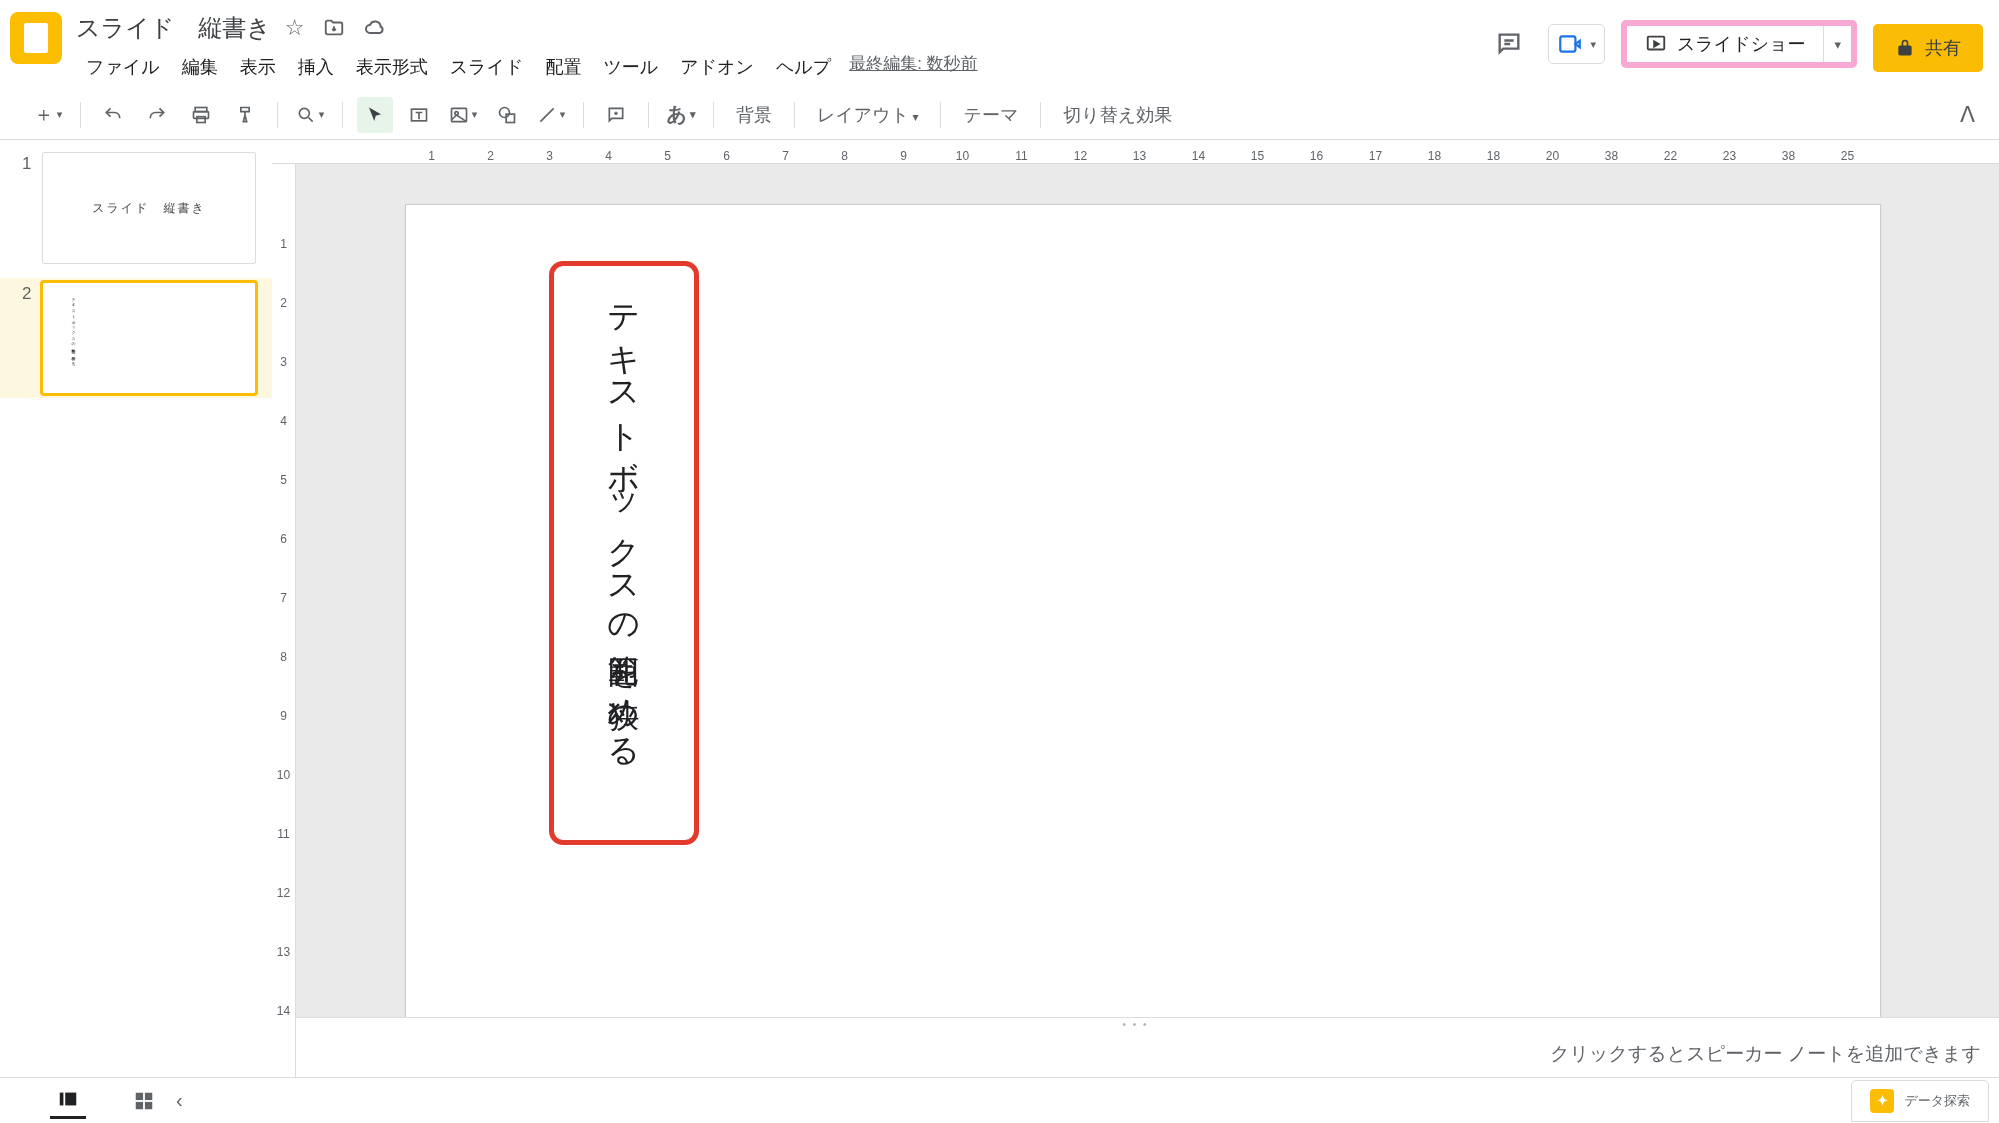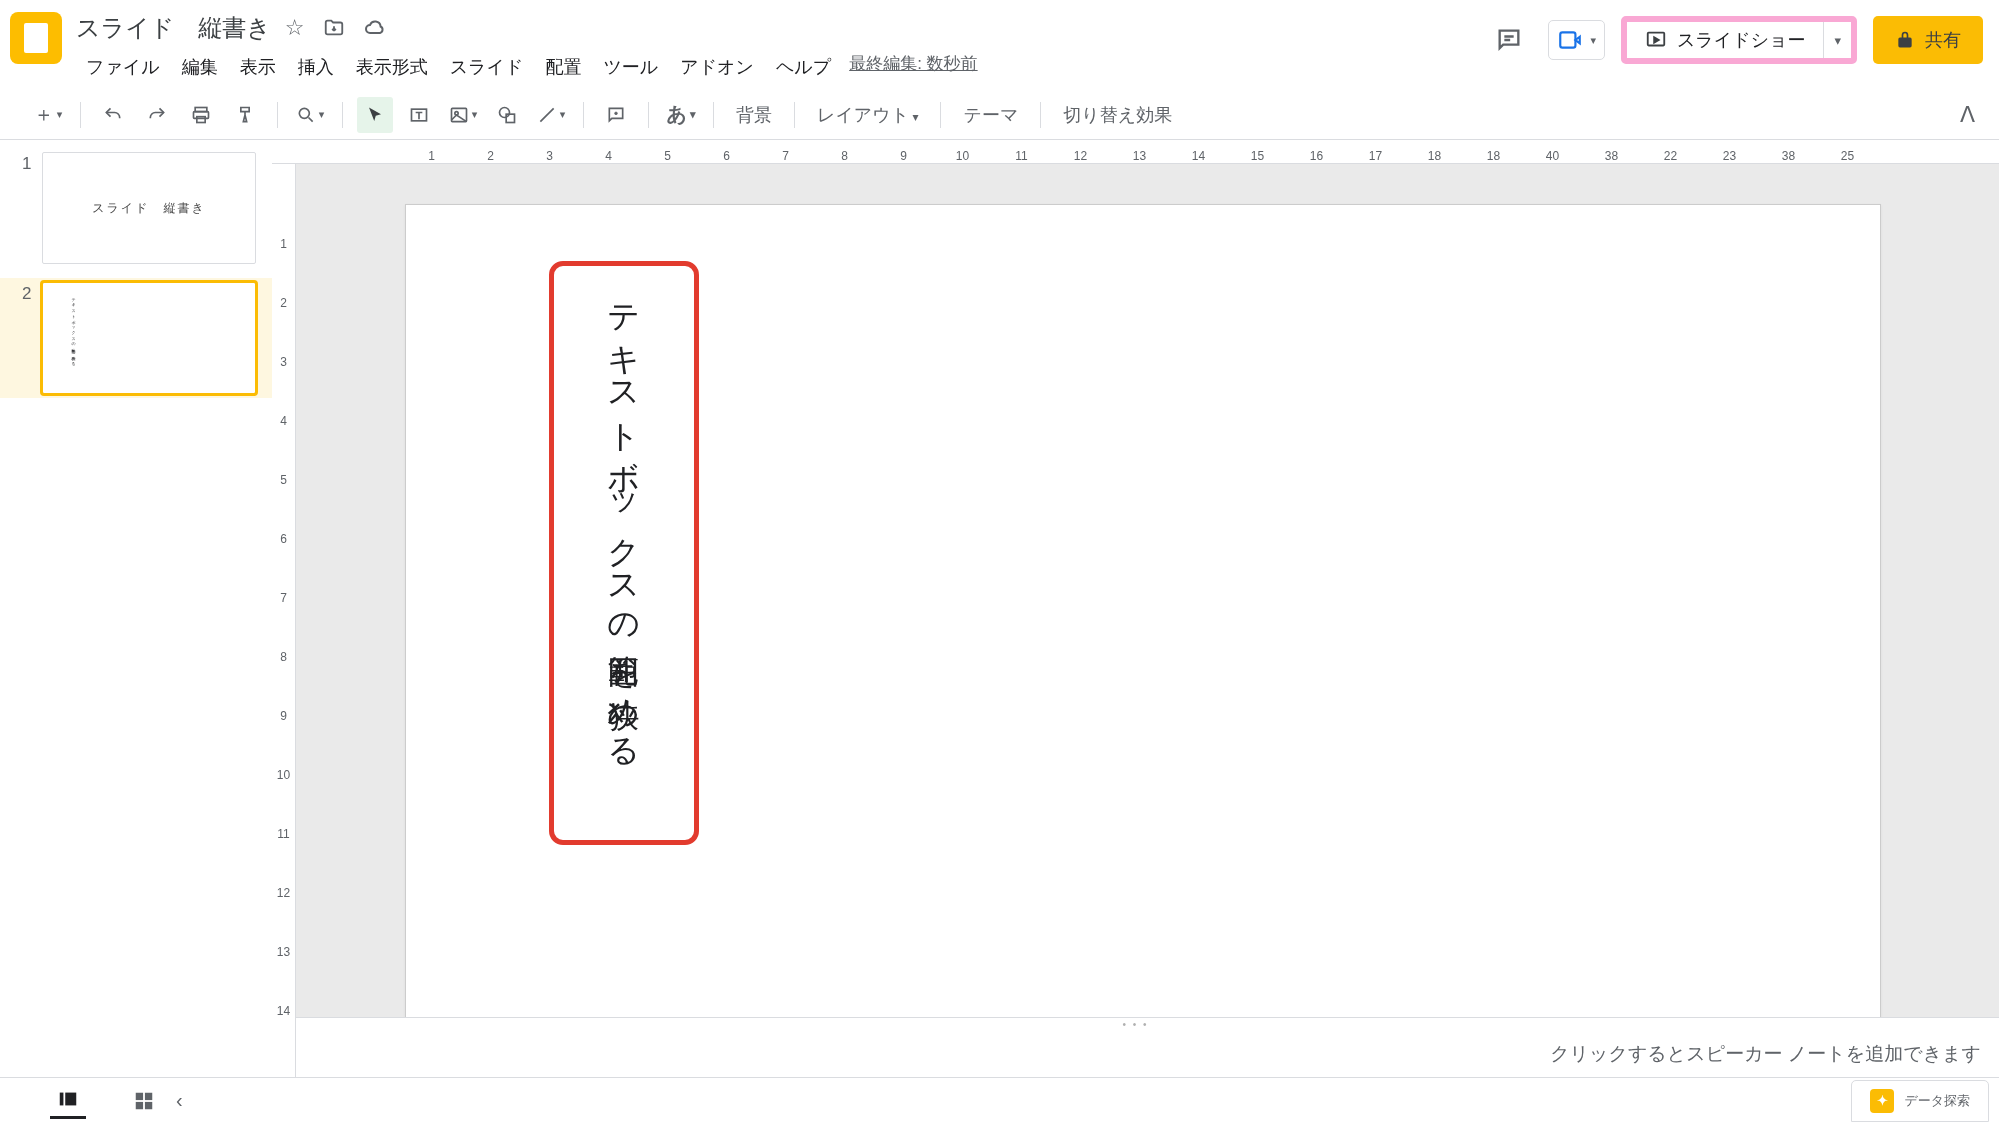--- a/index.html
+++ b/index.html
@@ -18,21 +18,21 @@
 .menu-item { padding: 5px 10px; color: #202124; font-size: 18px; cursor: pointer; border-radius: 3px; }
 .last-edit { margin-left: 6px; text-decoration: underline; color:#5f6368; font-size: 17px; cursor:pointer; position:relative; top:2px; }
 
 .header-right { margin-left: auto; display: flex; align-items: center; gap: 16px; padding-top:8px; }
 .hr-icon { width:46px; height:46px; display:flex; align-items:center; justify-content:center; color:#5f6368; font-size:26px; cursor:pointer; border-radius:50%; }
 .present-add { border:1px solid #dadce0; border-radius:5px; padding:6px 8px; display:flex; align-items:center; gap:4px; cursor:pointer; }
 .present-add svg { width:26px; height:26px; }
 .slideshow-btn { border:6px solid #f9a8d4; border-radius:5px; height:48px; display:flex; align-items:center; cursor:pointer; }
 .slideshow-main { display:flex; align-items:center; gap:10px; padding:0 18px; height:100%; font-size:18px; }
 .slideshow-drop { border-left:1px solid #dadce0; padding:0 10px; height:100%; display:flex; align-items:center; color:#5f6368; }
-.share-btn { background:#fbbc04; color:#3c4043; font-size:18px; font-weight:500; border-radius:5px; height:48px; display:flex; align-items:center; gap:10px; padding:0 22px; cursor:pointer; }
+.share-btn { background:#fbbc04; color:#3c4043; font-size:18px; font-weight:500; border-radius:5px; height:48px; display:flex; align-items:center; gap:10px; padding:0 22px; cursor:pointer;margin-top:8px; }
 
 
 .toolbar { display:flex; align-items:center; height:50px; border-bottom:1px solid #dadce0; padding:0 10px 0 26px; margin-top:6px; }
 .tb-btn { min-width:36px; height:36px; display:flex; align-items:center; justify-content:center; color:#5f6368; margin:0 4px; border-radius:3px; cursor:pointer; font-size:20px; }
 .tb-btn.active { background:#e6f4ea; }
 .tb-sep { width:1px; height:26px; background:#dadce0; margin:0 10px; }
 .tb-text { font-size:18px; color:#5f6368; padding:0 12px; cursor:pointer; }
 .tb-text.drop::after { content:" ▾"; font-size:12px; color:#5f6368; }
 .tb-collapse { margin-left:auto; color:#5f6368; font-size:22px; cursor:pointer; padding-right:14px; }
 .dropdown-caret { font-size:11px; margin-left:3px; color:#5f6368; }
@@ -272,21 +272,21 @@
         <span>10</span>
         <span>11</span>
         <span>12</span>
         <span>13</span>
         <span>14</span>
         <span>15</span>
         <span>16</span>
         <span>17</span>
         <span>18</span>
         <span>18</span>
-        <span>40</span>
+        <span>20</span>
         <span>38</span>
         <span>22</span>
         <span>23</span>
         <span>38</span>
         <span>25</span>
       </div>
     <div class="ruler-v" id="ruler-v">
         <span>1</span>
         <span>2</span>
         <span>3</span>

